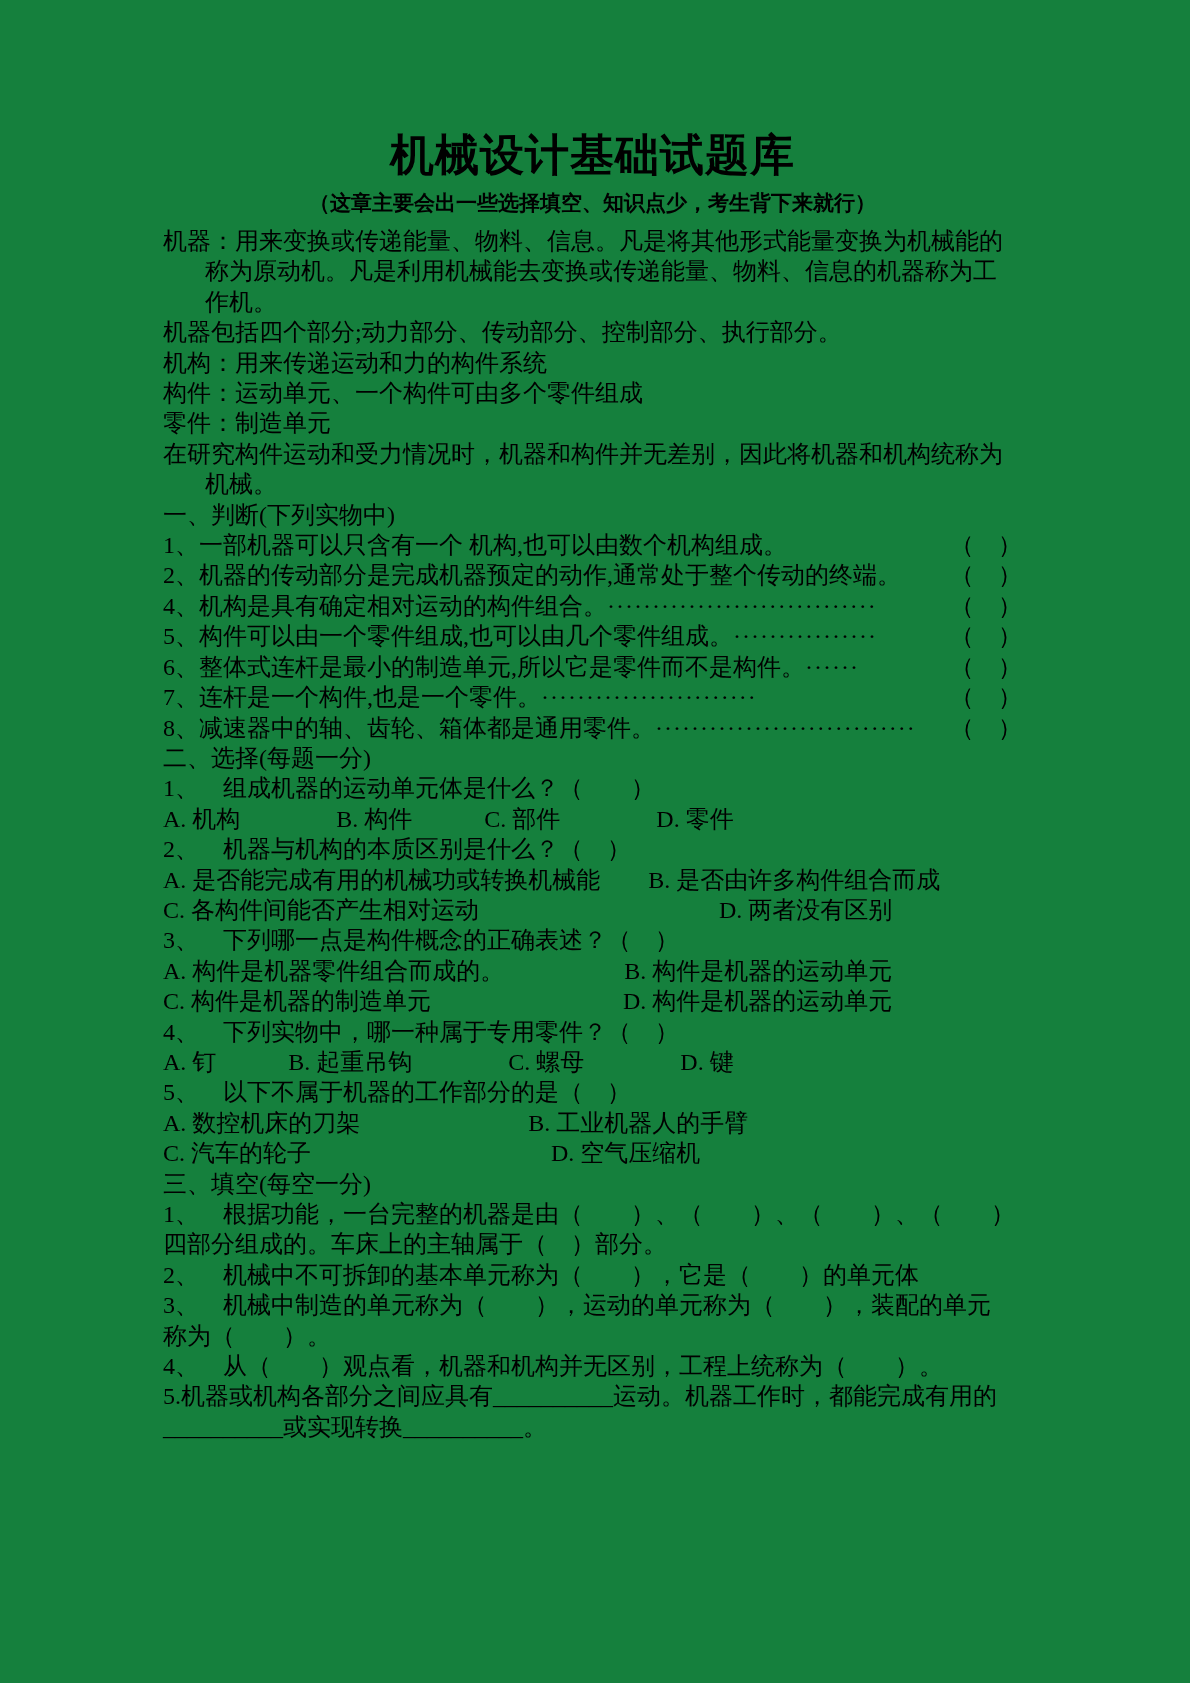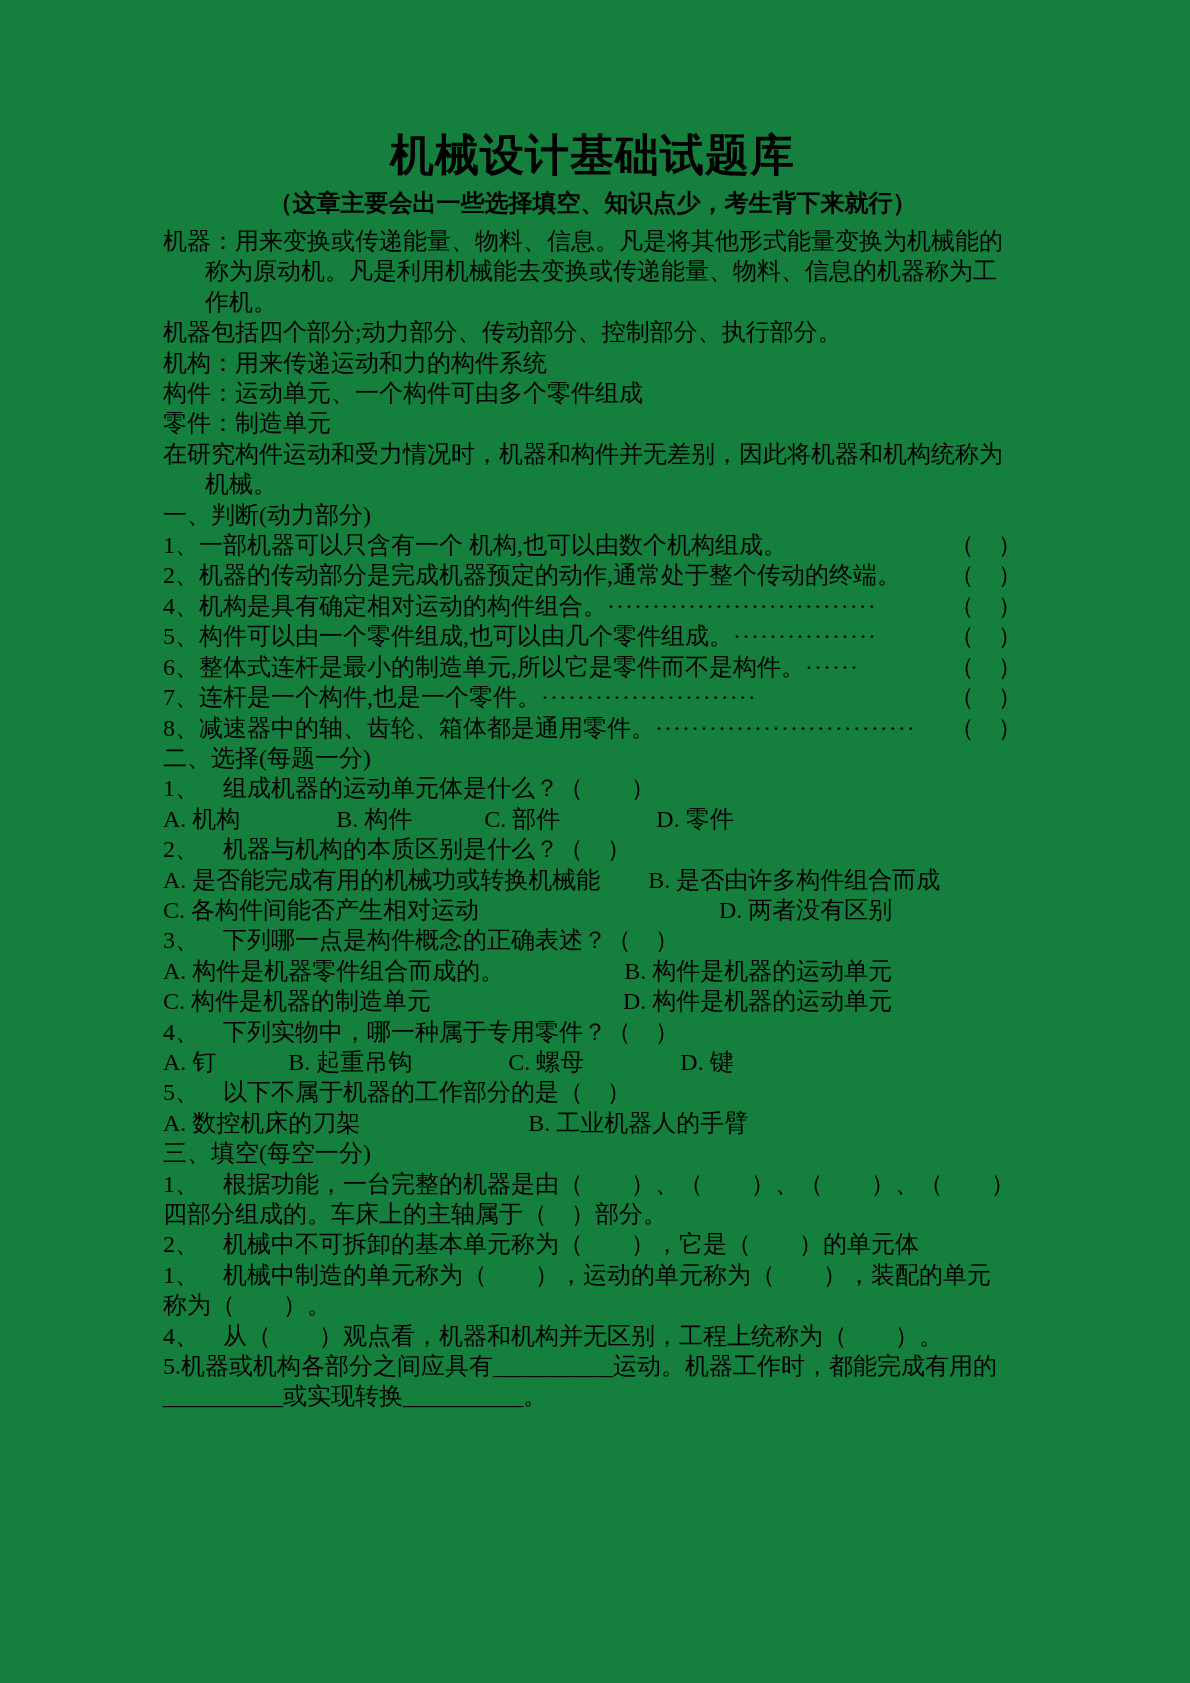--- a/index.html
+++ b/index.html
@@ -18,21 +18,21 @@
     text-align:center;
     font-size:44px;
     line-height:56px;
     font-weight:bold;
     letter-spacing:1px;
     white-space:pre;
   }
   .doc-subtitle{
     margin-top:2px;
     text-align:center;
-    font-size:24px;
+    font-size:21px;
     line-height:34px;
     font-weight:bold;
     white-space:pre;
   }
   .doc-body{margin-top:6px;}
   .line{
     font-size:24px;
     line-height:30.4px;
     white-space:pre;
   }
@@ -52,44 +52,45 @@
   <div class="doc-body" id="doc-body">
       <div class="line"><span class="seg"><span class="b">机器：</span><span>用来变换或传递能量、物料、信息。凡是将其他形式能量变换为机械能的</span></span></div>
       <div class="line ind"><span class="seg"><span>称为</span><span class="b">原动机</span><span>。凡是利用机械能去变换或传递能量、物料、信息的机器称为</span><span class="b">工</span></span></div>
       <div class="line ind"><span class="seg"><span class="b">作机。</span></span></div>
       <div class="line"><span class="seg"><span class="b">机器包括四个部分;</span><span>动力部分、传动部分、控制部分、执行部分。</span></span></div>
       <div class="line"><span class="seg"><span class="b">机构：</span><span>用来传递运动和力的构件系统</span></span></div>
       <div class="line"><span class="seg"><span>构件：运动单元、一个构件可由多个零件组成</span></span></div>
       <div class="line"><span class="seg"><span>零件：制造单元</span></span></div>
       <div class="line"><span class="seg"><span>在研究构件运动和受力情况时，机器和构件并无差别，因此将</span><span class="b">机器和机构统称为</span></span></div>
       <div class="line ind"><span class="seg"><span class="b">机械。</span></span></div>
-      <div class="line"><span class="seg"><span>一、判断(动力部分)</span></span></div>
+      <div class="line"><span class="seg"><span>一、判断(下列实物中)</span></span></div>
       <div class="line split"><span class="seg"><span>1、一部机器可以只含有一个 机构,也可以由数个机构组成。</span></span><span class="ans">（　）</span></div>
       <div class="line split"><span class="seg"><span>2、机器的传动部分是完成机器预定的动作,通常处于整个传动的终端。</span></span><span class="ans">（　）</span></div>
       <div class="line split"><span class="seg"><span>4、机构是具有确定相对运动的构件组合。</span><span class="dots">······························</span></span><span class="ans">（　）</span></div>
       <div class="line split"><span class="seg"><span>5、构件可以由一个零件组成,也可以由几个零件组成。</span><span class="dots">················</span></span><span class="ans">（　）</span></div>
       <div class="line split"><span class="seg"><span>6、整体式连杆是最小的制造单元,所以它是零件而不是构件。</span><span class="dots">······</span></span><span class="ans">（　）</span></div>
       <div class="line split"><span class="seg"><span>7、连杆是一个构件,也是一个零件。</span><span class="dots">························</span></span><span class="ans">（　）</span></div>
       <div class="line split"><span class="seg"><span>8、减速器中的轴、齿轮、箱体都是通用零件。</span><span class="dots">·····························</span></span><span class="ans">（　）</span></div>
       <div class="line"><span class="seg"><span>二、选择(每题一分)</span></span></div>
       <div class="line"><span class="seg"><span>1、　组成机器的运动单元体是什么？（　　）</span></span></div>
       <div class="line"><span class="seg"><span>A. 机构　　　　B. 构件　　　C. 部件　　　　D. 零件</span></span></div>
       <div class="line"><span class="seg"><span>2、　机器与机构的本质区别是什么？（　）</span></span></div>
       <div class="line"><span class="seg"><span>A. 是否能完成有用的机械功或转换机械能　　B. 是否由许多构件组合而成</span></span></div>
       <div class="line"><span class="seg"><span>C. 各构件间能否产生相对运动　　　　　　　　　　D. 两者没有区别</span></span></div>
       <div class="line"><span class="seg"><span>3、　下列哪一点是构件概念的正确表述？（　）</span></span></div>
       <div class="line"><span class="seg"><span>A. 构件是机器零件组合而成的。　　　　　B. 构件是机器的运动单元</span></span></div>
       <div class="line"><span class="seg"><span>C. 构件是机器的制造单元　　　　　　　　D. 构件是机器的运动单元</span></span></div>
       <div class="line"><span class="seg"><span>4、　下列实物中，哪一种属于专用零件？（　）</span></span></div>
       <div class="line"><span class="seg"><span>A. 钉　　　B. 起重吊钩　　　　C. 螺母　　　　D. 键</span></span></div>
       <div class="line"><span class="seg"><span>5、　以下不属于机器的工作部分的是（　）</span></span></div>
       <div class="line"><span class="seg"><span>A. 数控机床的刀架　　　　　　　B. 工业机器人的手臂</span></span></div>
+      <div class="line"><span class="seg"><span>C. 汽车的轮子　　　　　　　　　　D. 空气压缩机</span></span></div>
       <div class="line"><span class="seg"><span>三、填空(每空一分)</span></span></div>
       <div class="line"><span class="seg"><span>1、　根据功能，一台完整的机器是由（　　）、（　　）、（　　）、（　　）</span></span></div>
       <div class="line"><span class="seg"><span>四部分组成的。车床上的主轴属于（　）部分。</span></span></div>
       <div class="line"><span class="seg"><span>2、　机械中不可拆卸的基本单元称为（　　），它是（　　）的单元体</span></span></div>
-      <div class="line"><span class="seg"><span>1、　机械中制造的单元称为（　　），运动的单元称为（　　），装配的单元</span></span></div>
+      <div class="line"><span class="seg"><span>3、　机械中制造的单元称为（　　），运动的单元称为（　　），装配的单元</span></span></div>
       <div class="line"><span class="seg"><span>称为（　　）。</span></span></div>
       <div class="line"><span class="seg"><span>4、　从（　　）观点看，机器和机构并无区别，工程上统称为（　　）。</span></span></div>
       <div class="line"><span class="seg"><span>5.机器或机构各部分之间应具有__________运动。机器工作时，都能完成有用的</span></span></div>
       <div class="line"><span class="seg"><span>__________或实现转换__________。</span></span></div>
     </div>
 </div>
 
 </body></html>

